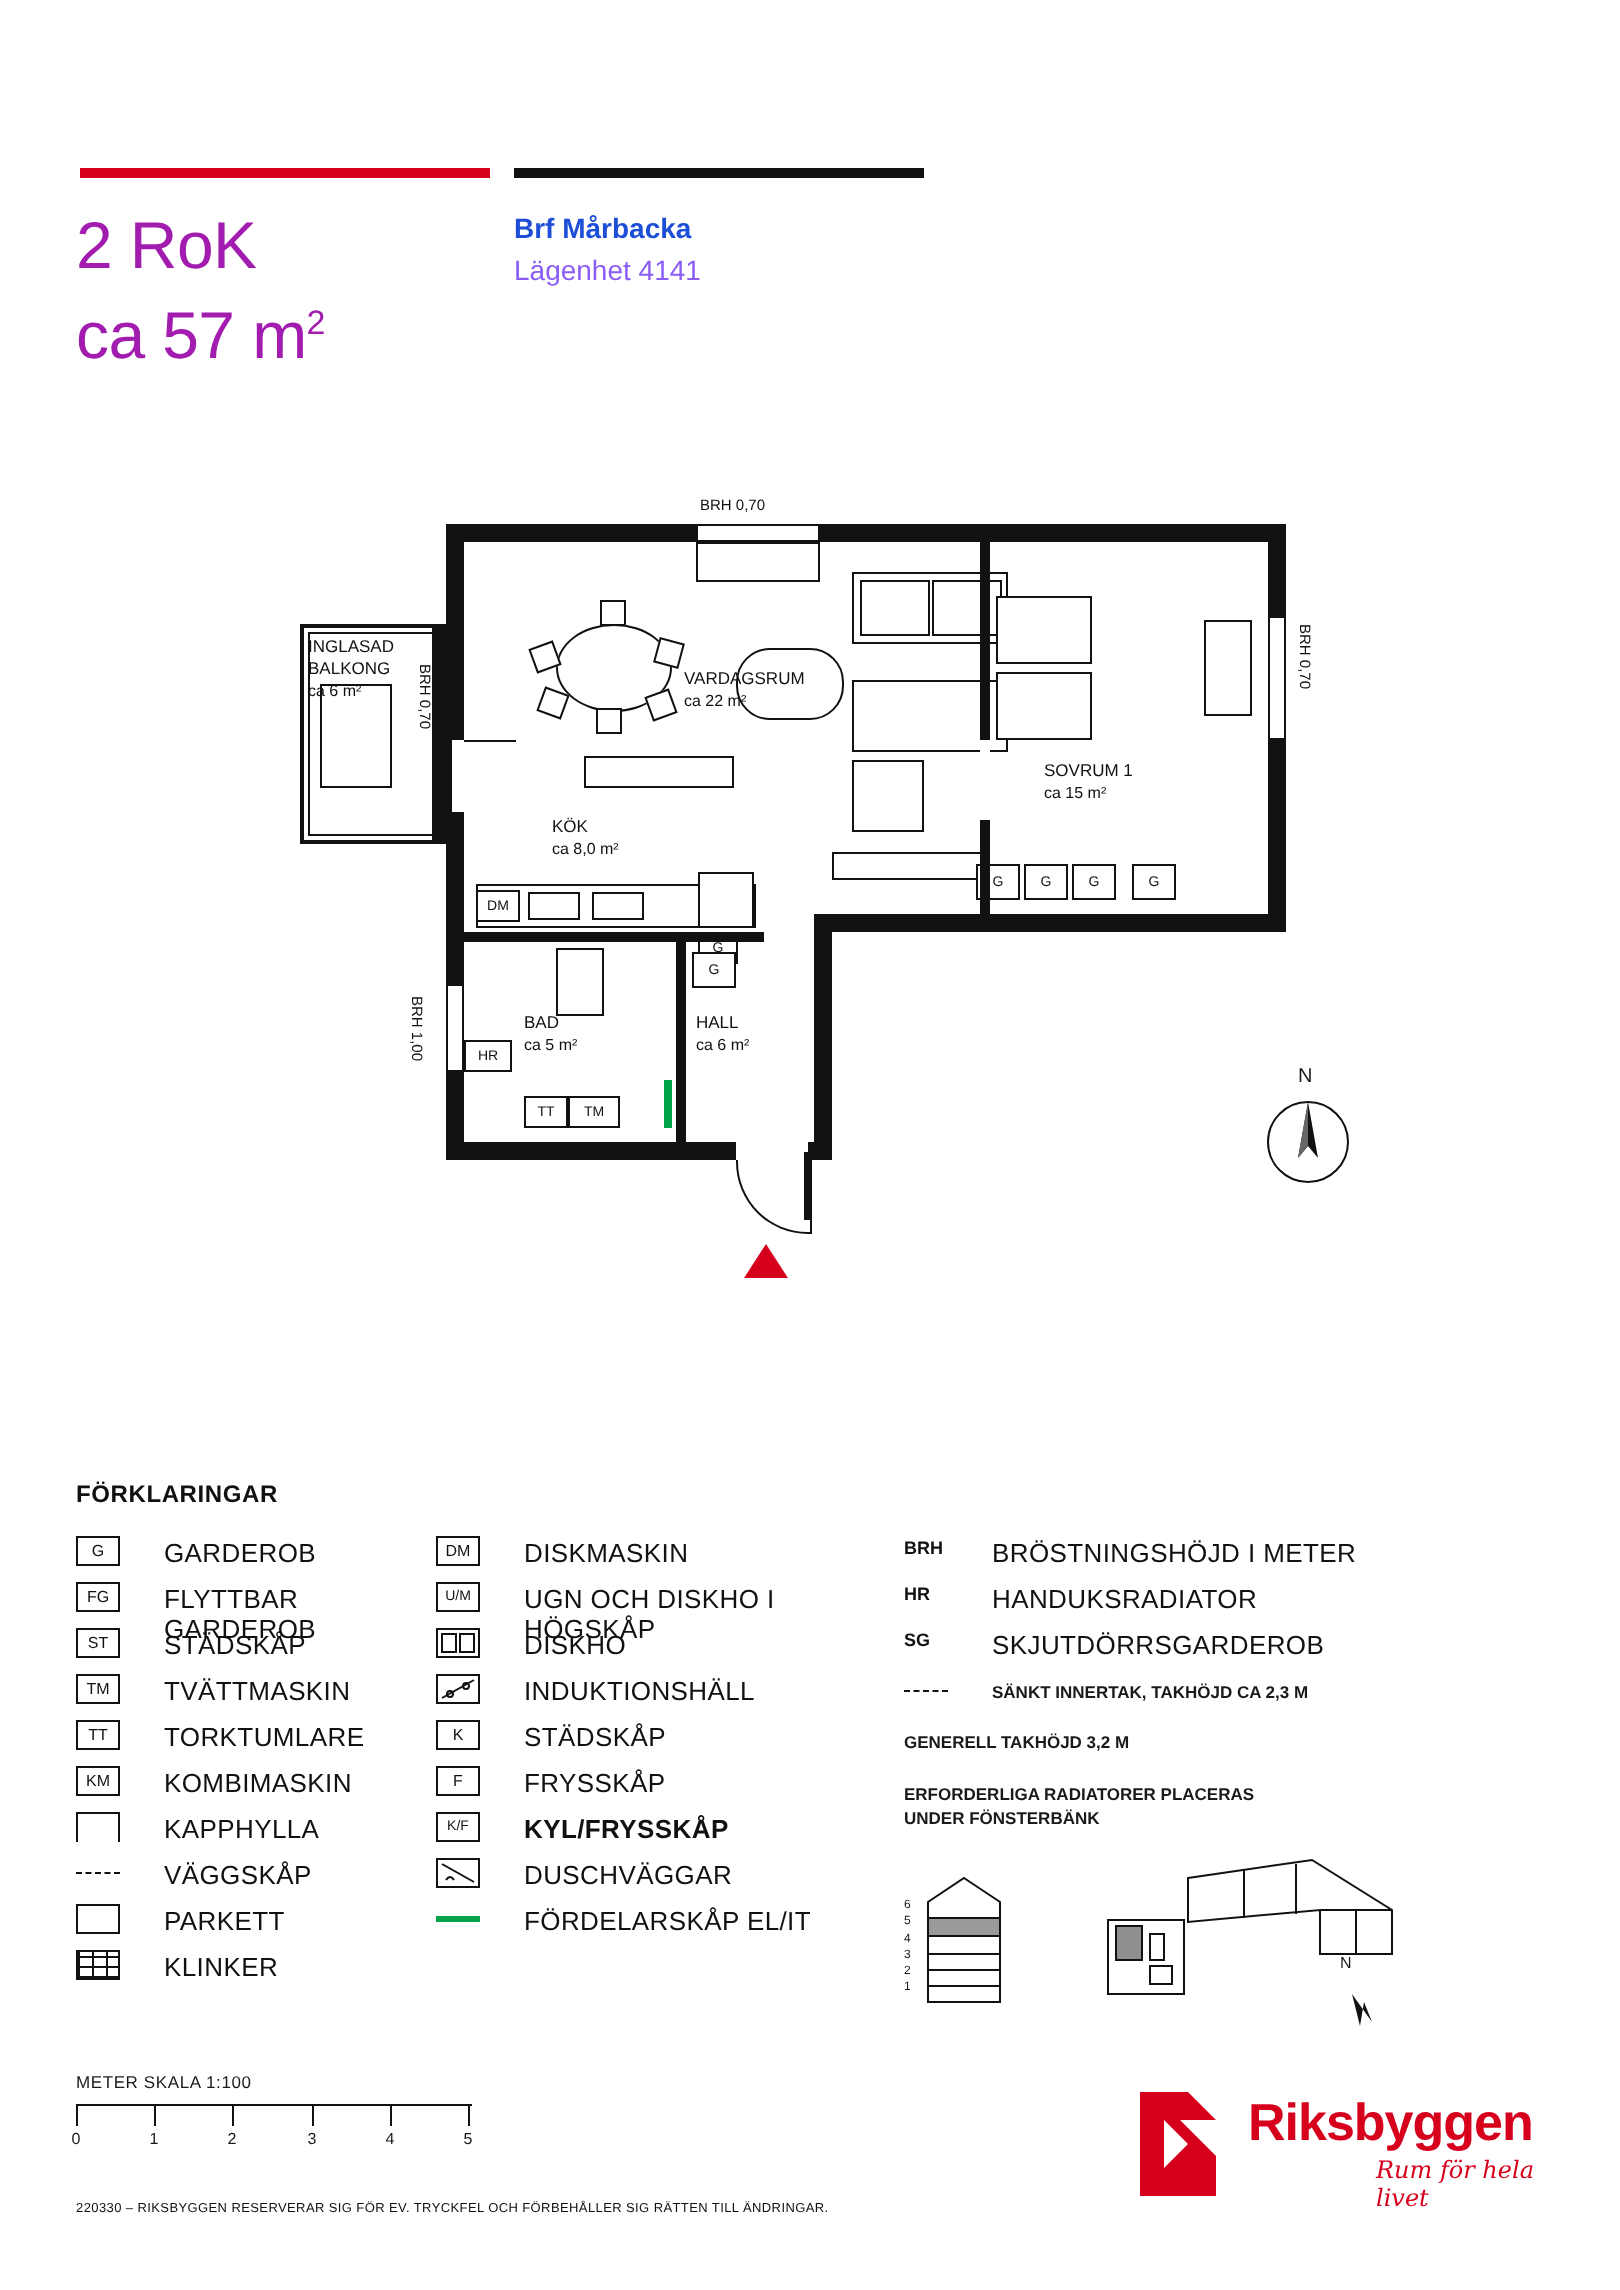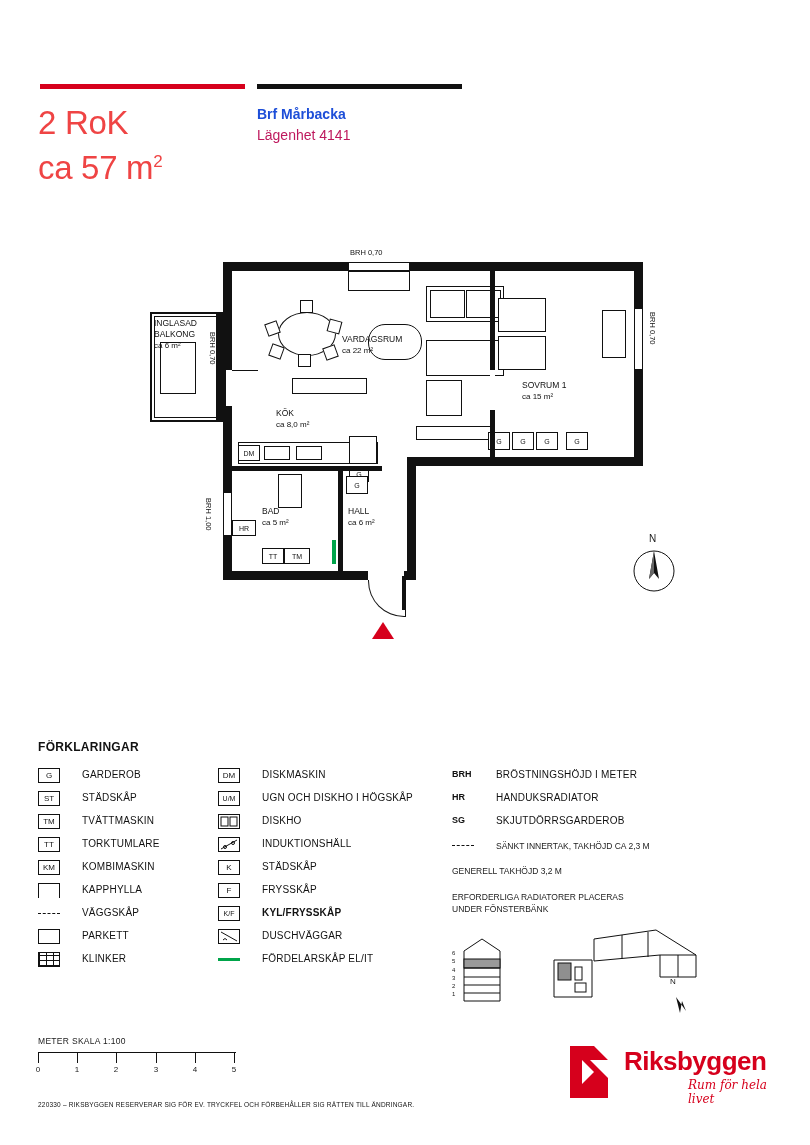--- a/index.html
+++ b/index.html
@@ -9,25 +9,25 @@
     font-family:"Liberation Sans", sans-serif;
     color:#1a1a1a;
     position:relative;
     overflow:hidden;
   }
   .page{position:absolute;left:0;top:0;width:810px;height:1145px;}
 
   
   .hdr-rule-red{position:absolute;left:40px;top:84px;width:205px;height:5px;background:#d6001c;}
   .hdr-rule-black{position:absolute;left:257px;top:84px;width:205px;height:5px;background:#111;}
-  .title-main{position:absolute;left:38px;top:103px;font-size:33px;line-height:39px;font-weight:400;letter-spacing:-0.3px;color:#ef4444;}
+  .title-main{position:absolute;left:38px;top:103px;font-size:33px;line-height:39px;font-weight:400;letter-spacing:-0.3px;color:#a21caf;}
   .title-main .l2{display:block;}
   .sup{font-size:17px;vertical-align:super;}
   .brf{position:absolute;left:257px;top:106px;font-size:14px;font-weight:bold;color:#1d4ed8;}
-  .apt{position:absolute;left:257px;top:127px;font-size:14px;color:#be185d;}
+  .apt{position:absolute;left:257px;top:127px;font-size:14px;color:#8b5cf6;}
 
   
   .plan{position:absolute;left:120px;top:250px;width:570px;height:420px;}
   .wall{position:absolute;background:#111;}
   .thin{position:absolute;background:#111;}
   .room-label{position:absolute;font-size:8.5px;line-height:11px;color:#111;}
   .room-name{font-size:8.5px;}
   .room-area{font-size:8px;}
   .box{position:absolute;border:1px solid #111;background:#fff;box-sizing:border-box;}
   .tagbox{position:absolute;border:1px solid #111;background:#fff;box-sizing:border-box;font-size:7px;text-align:center;color:#111;}
@@ -37,24 +37,24 @@
   .red-tri{position:absolute;width:0;height:0;border-left:11px solid transparent;border-right:11px solid transparent;border-bottom:17px solid #d6001c;}
 
   
   .compass{position:absolute;left:630px;top:535px;width:48px;height:58px;}
 
   
   .legend-title{position:absolute;left:38px;top:740px;font-size:12px;font-weight:bold;letter-spacing:0.3px;color:#111;}
   .leg-col{position:absolute;font-size:8.5px;color:#111;}
   .leg-row{position:relative;height:23px;}
   .leg-sym{position:absolute;left:0;top:0;width:22px;height:15px;border:1px solid #111;box-sizing:border-box;text-align:center;font-size:8px;line-height:13px;background:#fff;}
-  .leg-txt{position:absolute;left:44px;top:1px;font-size:10px;letter-spacing:0.2px;}
+  .leg-txt{position:absolute;left:44px;top:1px;font-size:13px;letter-spacing:0.2px;}
   .leg-txt.bold{font-weight:bold;}
   .leg-abbr{position:absolute;left:0;top:1px;font-size:9px;font-weight:bold;}
-  .leg-note{position:absolute;font-size:8.5px;line-height:12px;}
+  .leg-note{position:absolute;font-size:8.5px;line-height:12px;font-weight:bold;}
 
   
   .scale-wrap{position:absolute;left:38px;top:1036px;}
   .scale-label{font-size:8.5px;letter-spacing:0.3px;}
   .scalebar{position:relative;margin-top:6px;width:198px;height:10px;border-top:1px solid #111;}
   .tick{position:absolute;top:0;width:1px;height:10px;background:#111;}
   .tnum{position:absolute;top:12px;font-size:8px;transform:translateX(-50%);}
 
   
   .footer-note{position:absolute;left:38px;top:1101px;font-size:6.5px;letter-spacing:0.2px;color:#111;}
@@ -197,20 +197,24 @@
     </svg>
     <div style="position:absolute;left:19px;top:-2px;font-size:10px;">N</div>
   </div>
 
   <div class="legend-title">FÖRKLARINGAR</div>
 
   <div class="leg-col" style="left:38px;top:768px;width:190px;">
     <div class="leg-row">
         <div class="leg-sym">G</div>
         <div class="leg-txt">GARDEROB</div>
+      </div>
+    <div class="leg-row">
+        <div class="leg-sym">FG</div>
+        <div class="leg-txt">FLYTTBAR GARDEROB</div>
       </div>
     <div class="leg-row">
         <div class="leg-sym">ST</div>
         <div class="leg-txt">STÄDSKÅP</div>
       </div>
     <div class="leg-row">
         <div class="leg-sym">TM</div>
         <div class="leg-txt">TVÄTTMASKIN</div>
       </div>
     <div class="leg-row">

